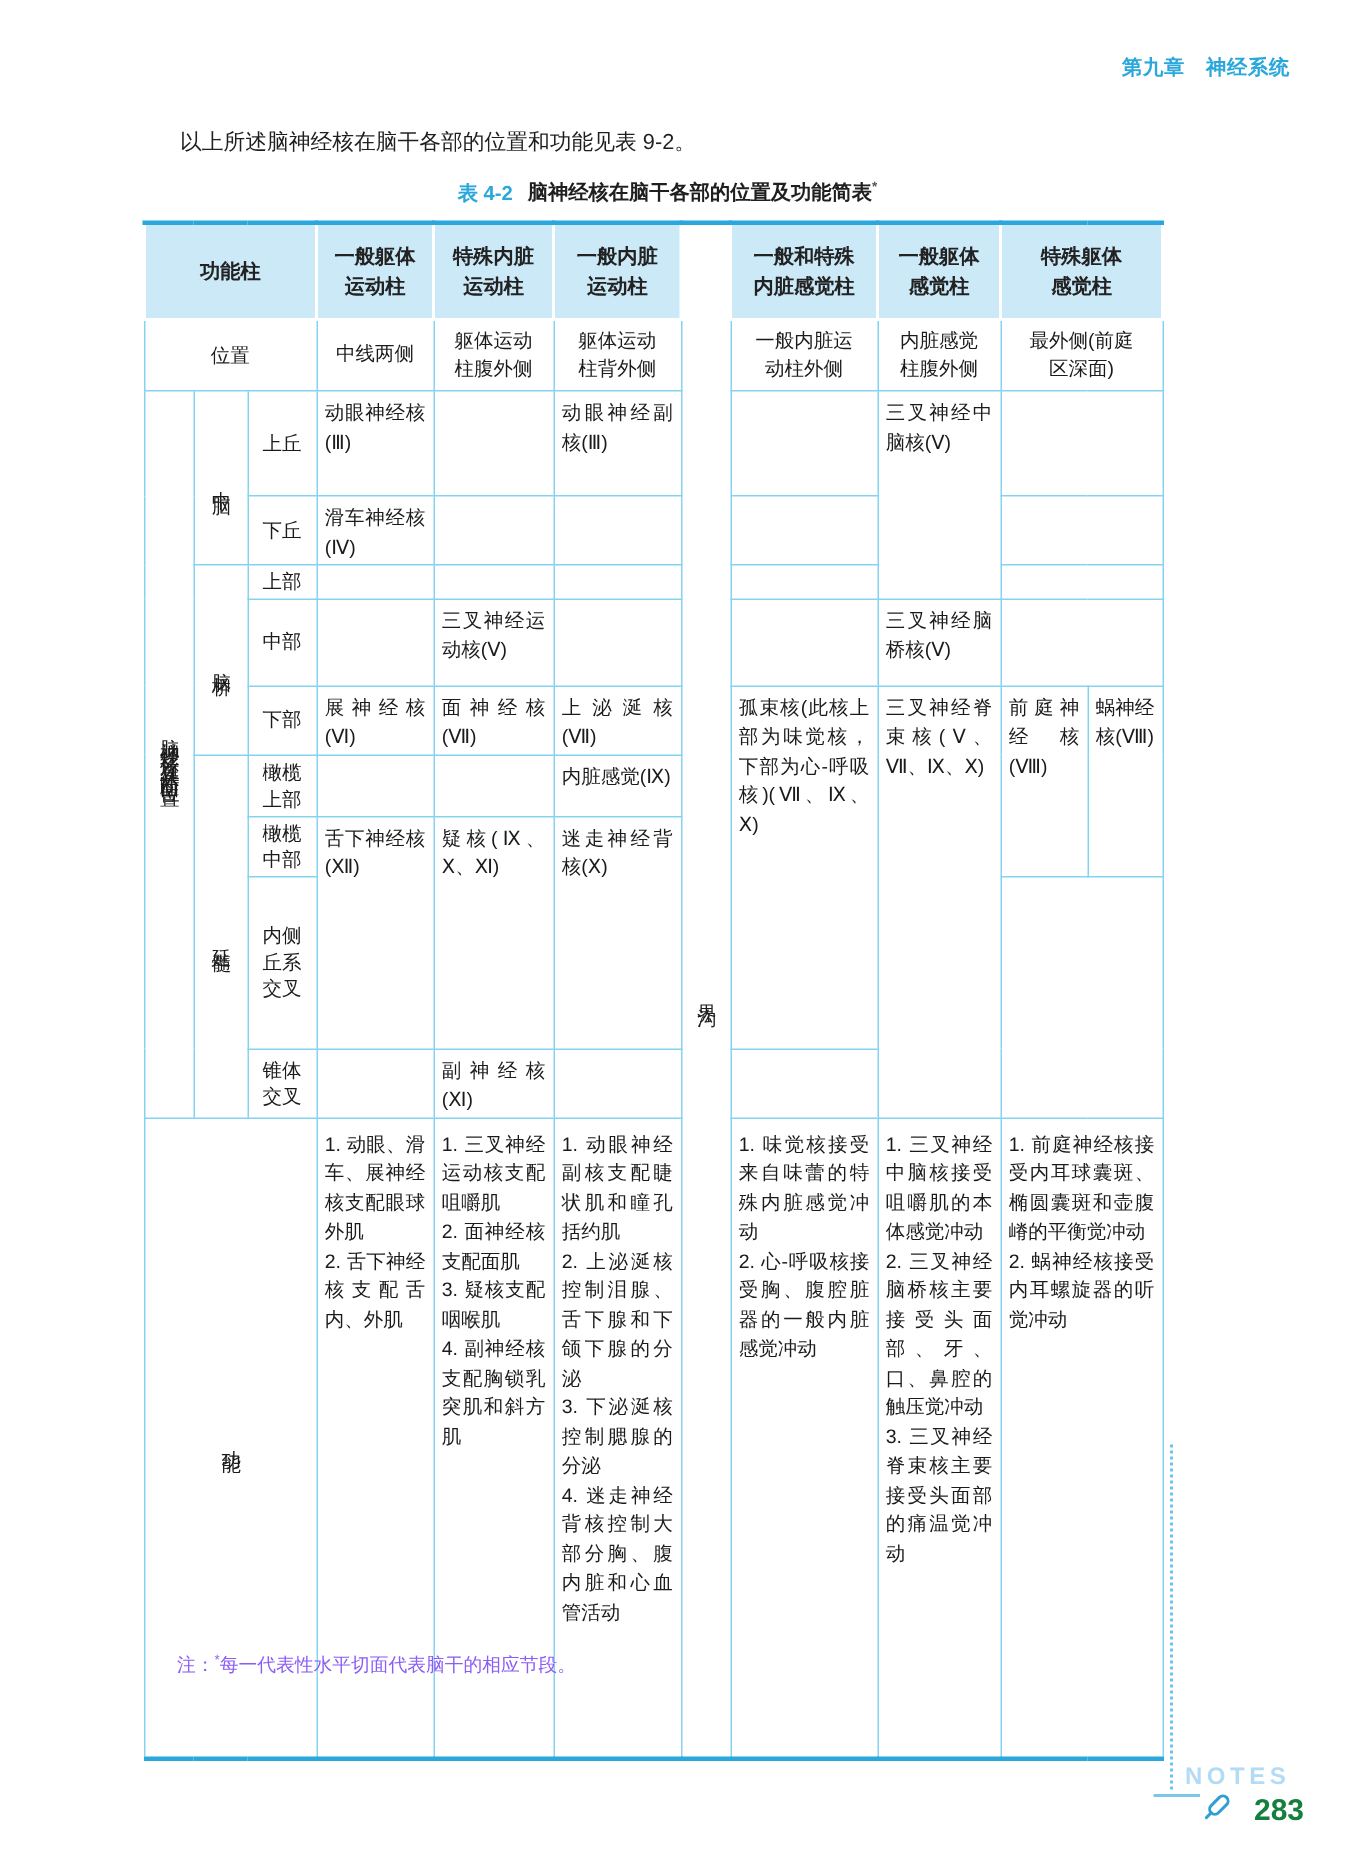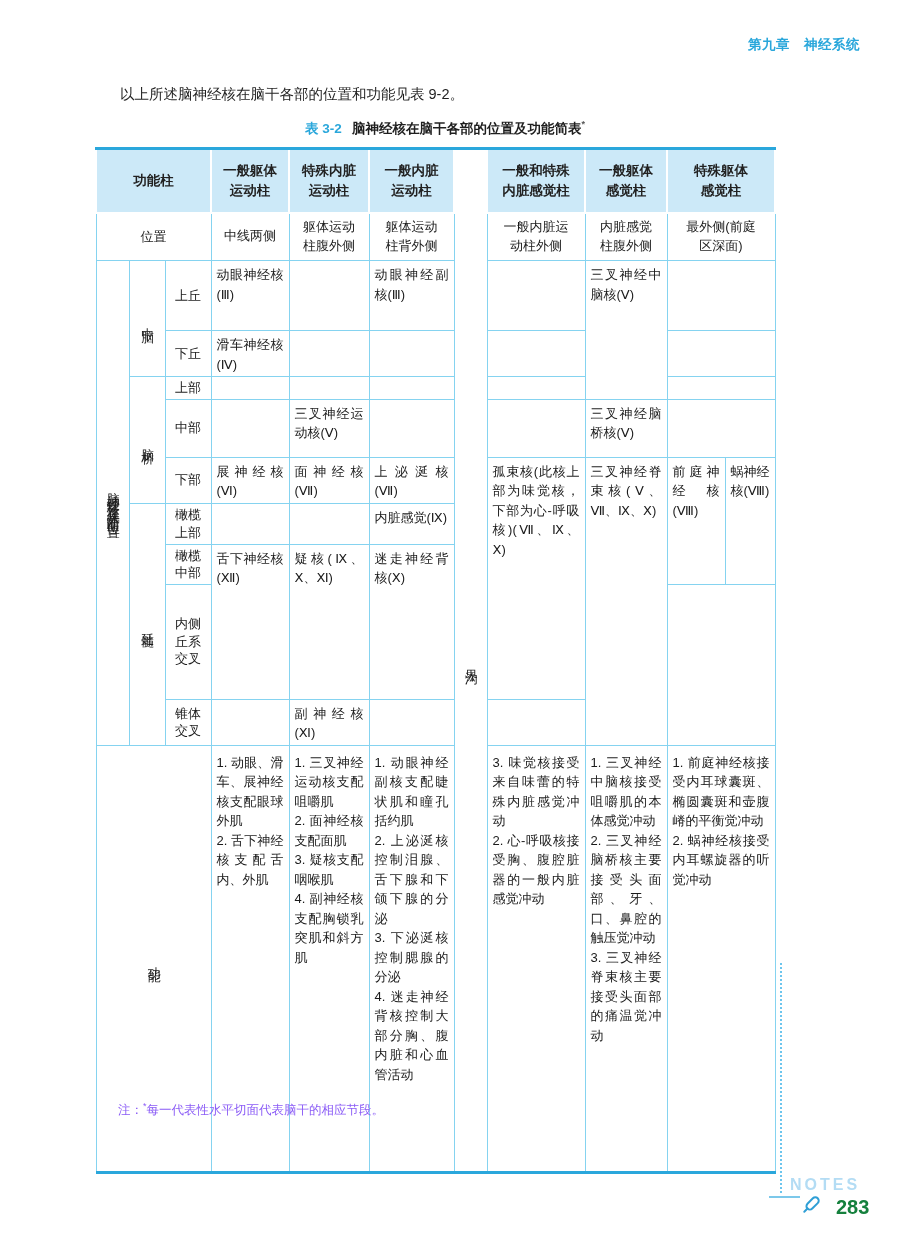--- a/index.html
+++ b/index.html
@@ -50,21 +50,21 @@
 </head>
 <body>
 
 <div class="page">
 
   <div class="chapter">第九章　神经系统</div>
 
   <div class="intro">以上所述脑神经核在脑干各部的位置和功能见表 9-2。</div>
 
   <div class="tbl-title">
-    <span class="tno">表 3-2</span><span>脑神经核在脑干各部的位置及功能简表</span><sup>*</sup>
+    <span class="tno">表 4-2</span><span>脑神经核在脑干各部的位置及功能简表</span><sup>*</sup>
   </div>
 
   <table class="main">
     <colgroup>
       <col style="width:33px">
         <col style="width:36px">
         <col style="width:46px">
       <col style="width:78px">
         <col style="width:80px">
         <col style="width:85px">
@@ -193,21 +193,21 @@
       <td class="fn">1. 动眼、滑车、展神经核支配眼球外肌
 2. 舌下神经核支配舌内、外肌</td>
       <td class="fn">1. 三叉神经运动核支配咀嚼肌
 2. 面神经核支配面肌
 3. 疑核支配咽喉肌
 4. 副神经核支配胸锁乳突肌和斜方肌</td>
       <td class="fn">1. 动眼神经副核支配睫状肌和瞳孔括约肌
 2. 上泌涎核控制泪腺、舌下腺和下颌下腺的分泌
 3. 下泌涎核控制腮腺的分泌
 4. 迷走神经背核控制大部分胸、腹内脏和心血管活动</td>
-      <td class="fn">3. 味觉核接受来自味蕾的特殊内脏感觉冲动
+      <td class="fn">1. 味觉核接受来自味蕾的特殊内脏感觉冲动
 2. 心-呼吸核接受胸、腹腔脏器的一般内脏感觉冲动</td>
       <td class="fn">1. 三叉神经中脑核接受咀嚼肌的本体感觉冲动
 2. 三叉神经脑桥核主要接受头面部、牙、口、鼻腔的触压觉冲动
 3. 三叉神经脊束核主要接受头面部的痛温觉冲动</td>
       <td colspan="2" class="fn">1. 前庭神经核接受内耳球囊斑、椭圆囊斑和壶腹嵴的平衡觉冲动
 2. 蜗神经核接受内耳螺旋器的听觉冲动</td>
     </tr>
   </tbody>
     </table>
 

